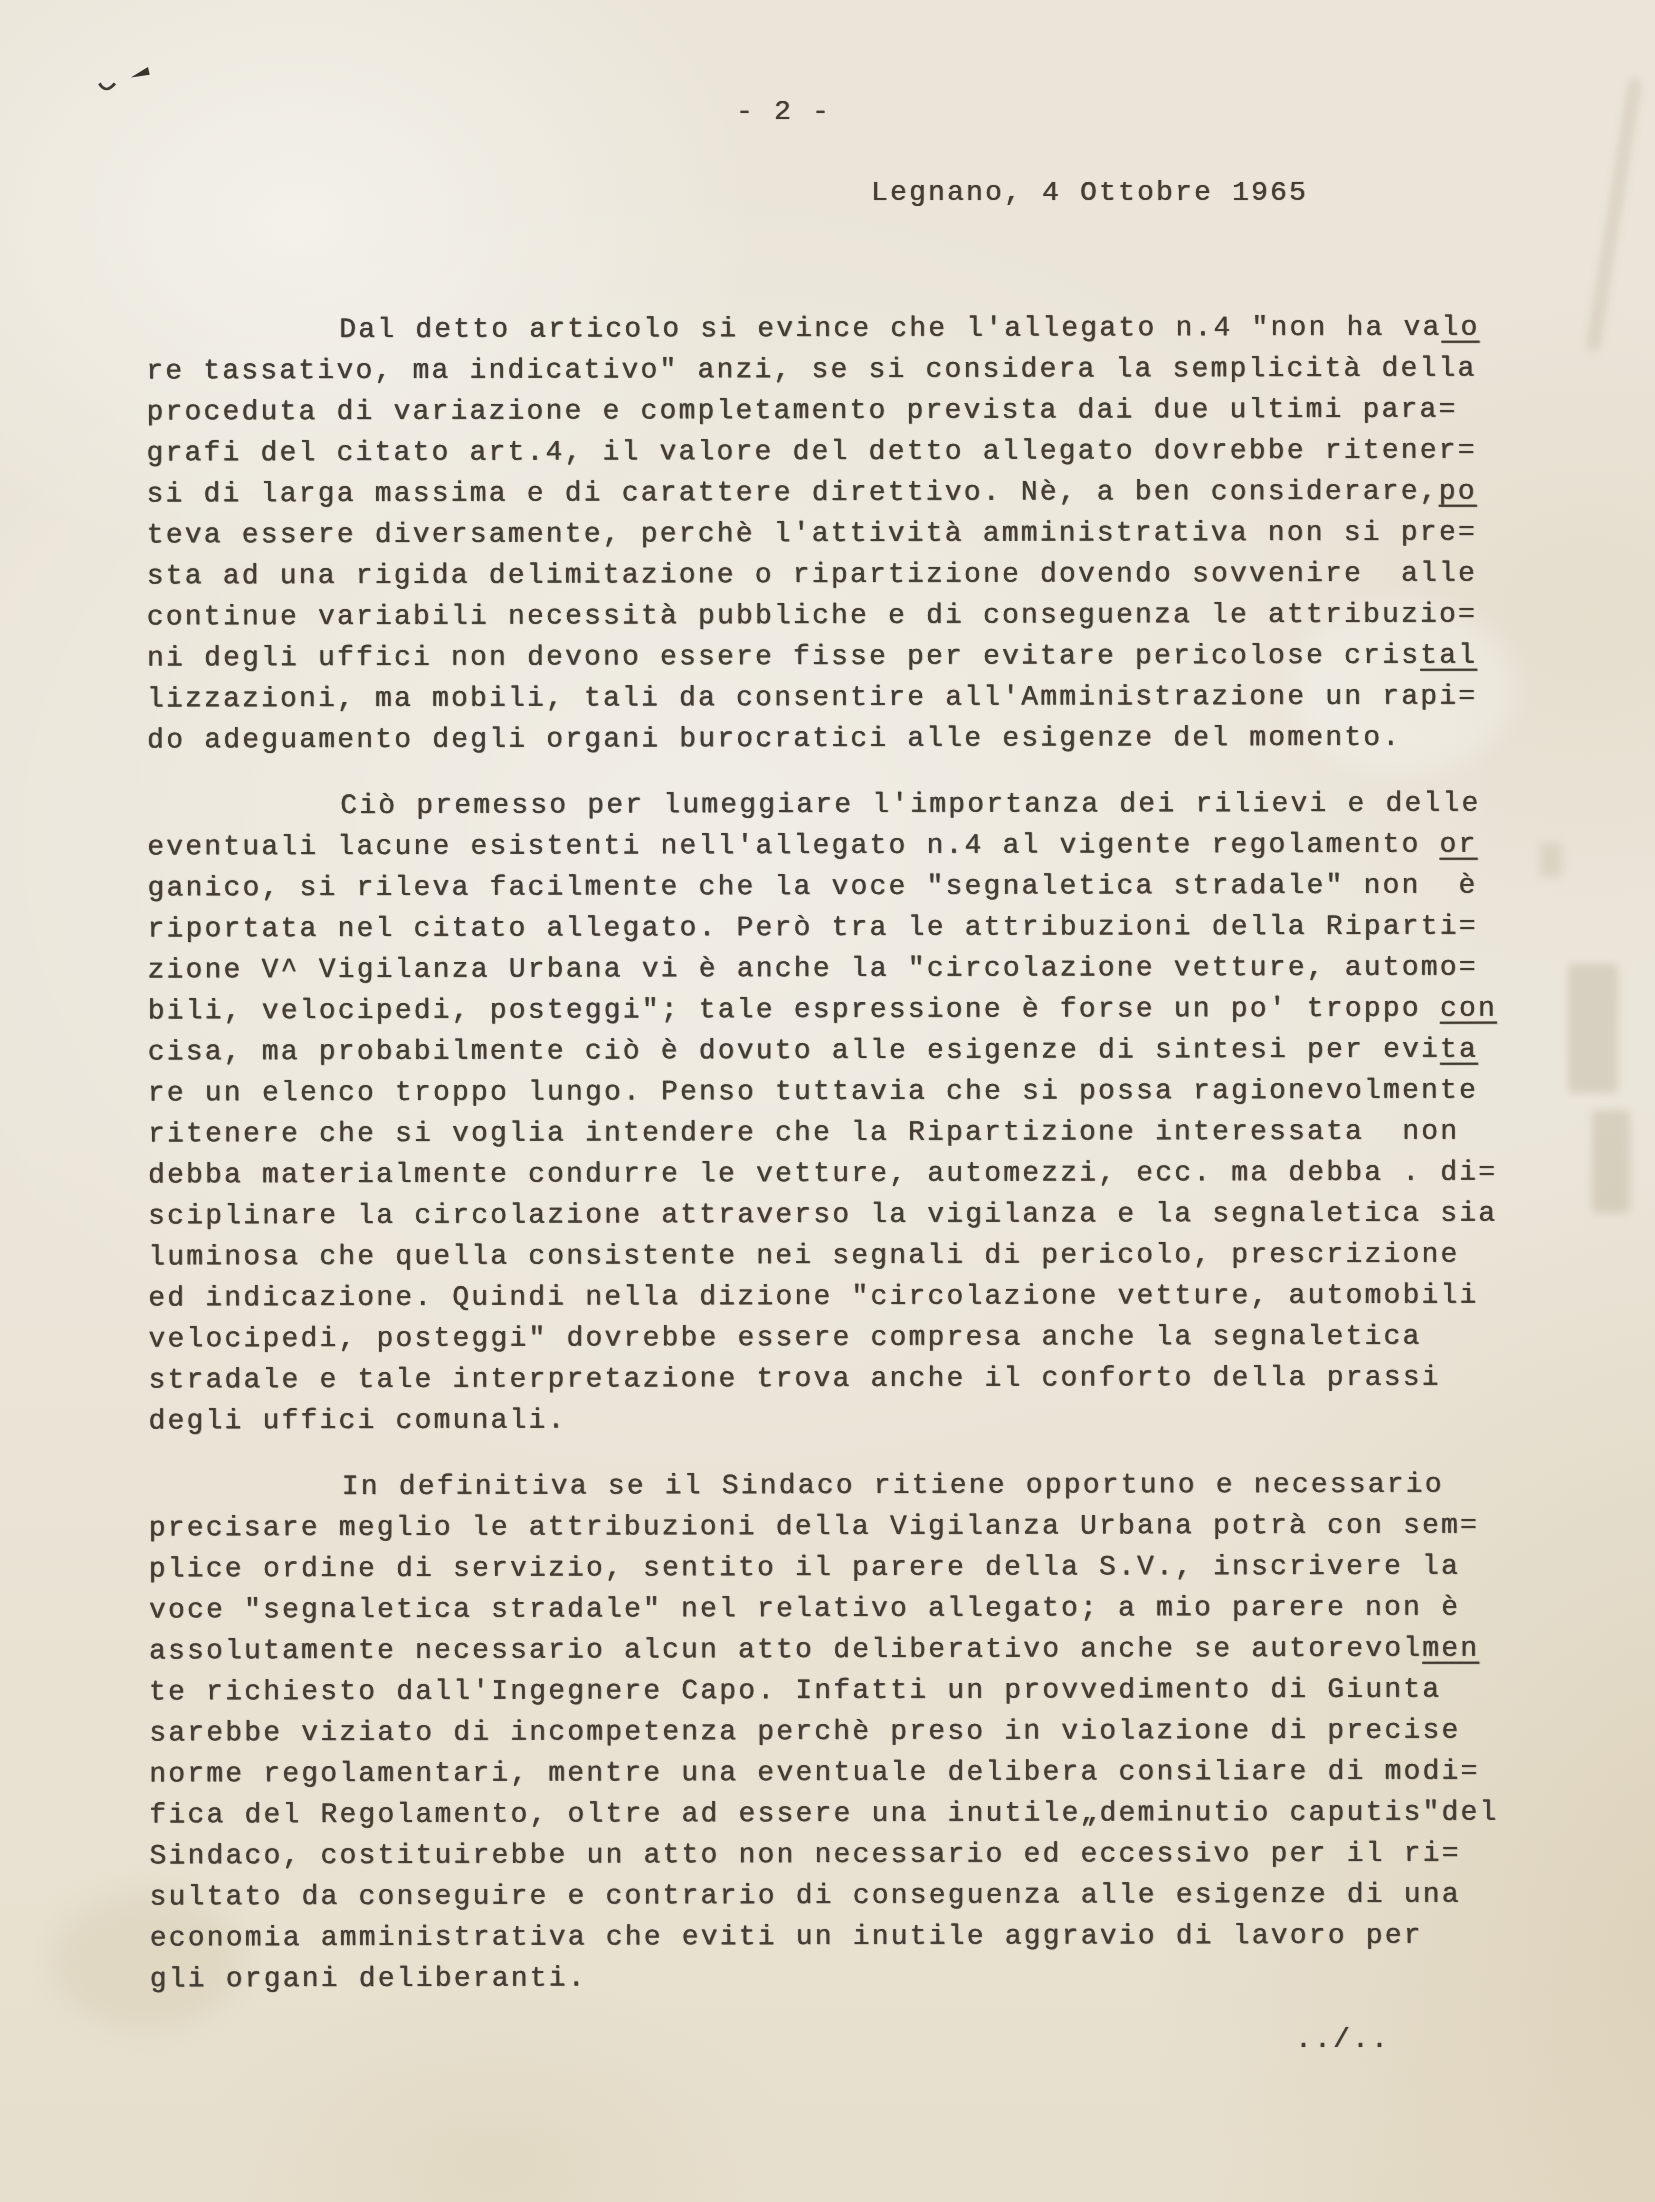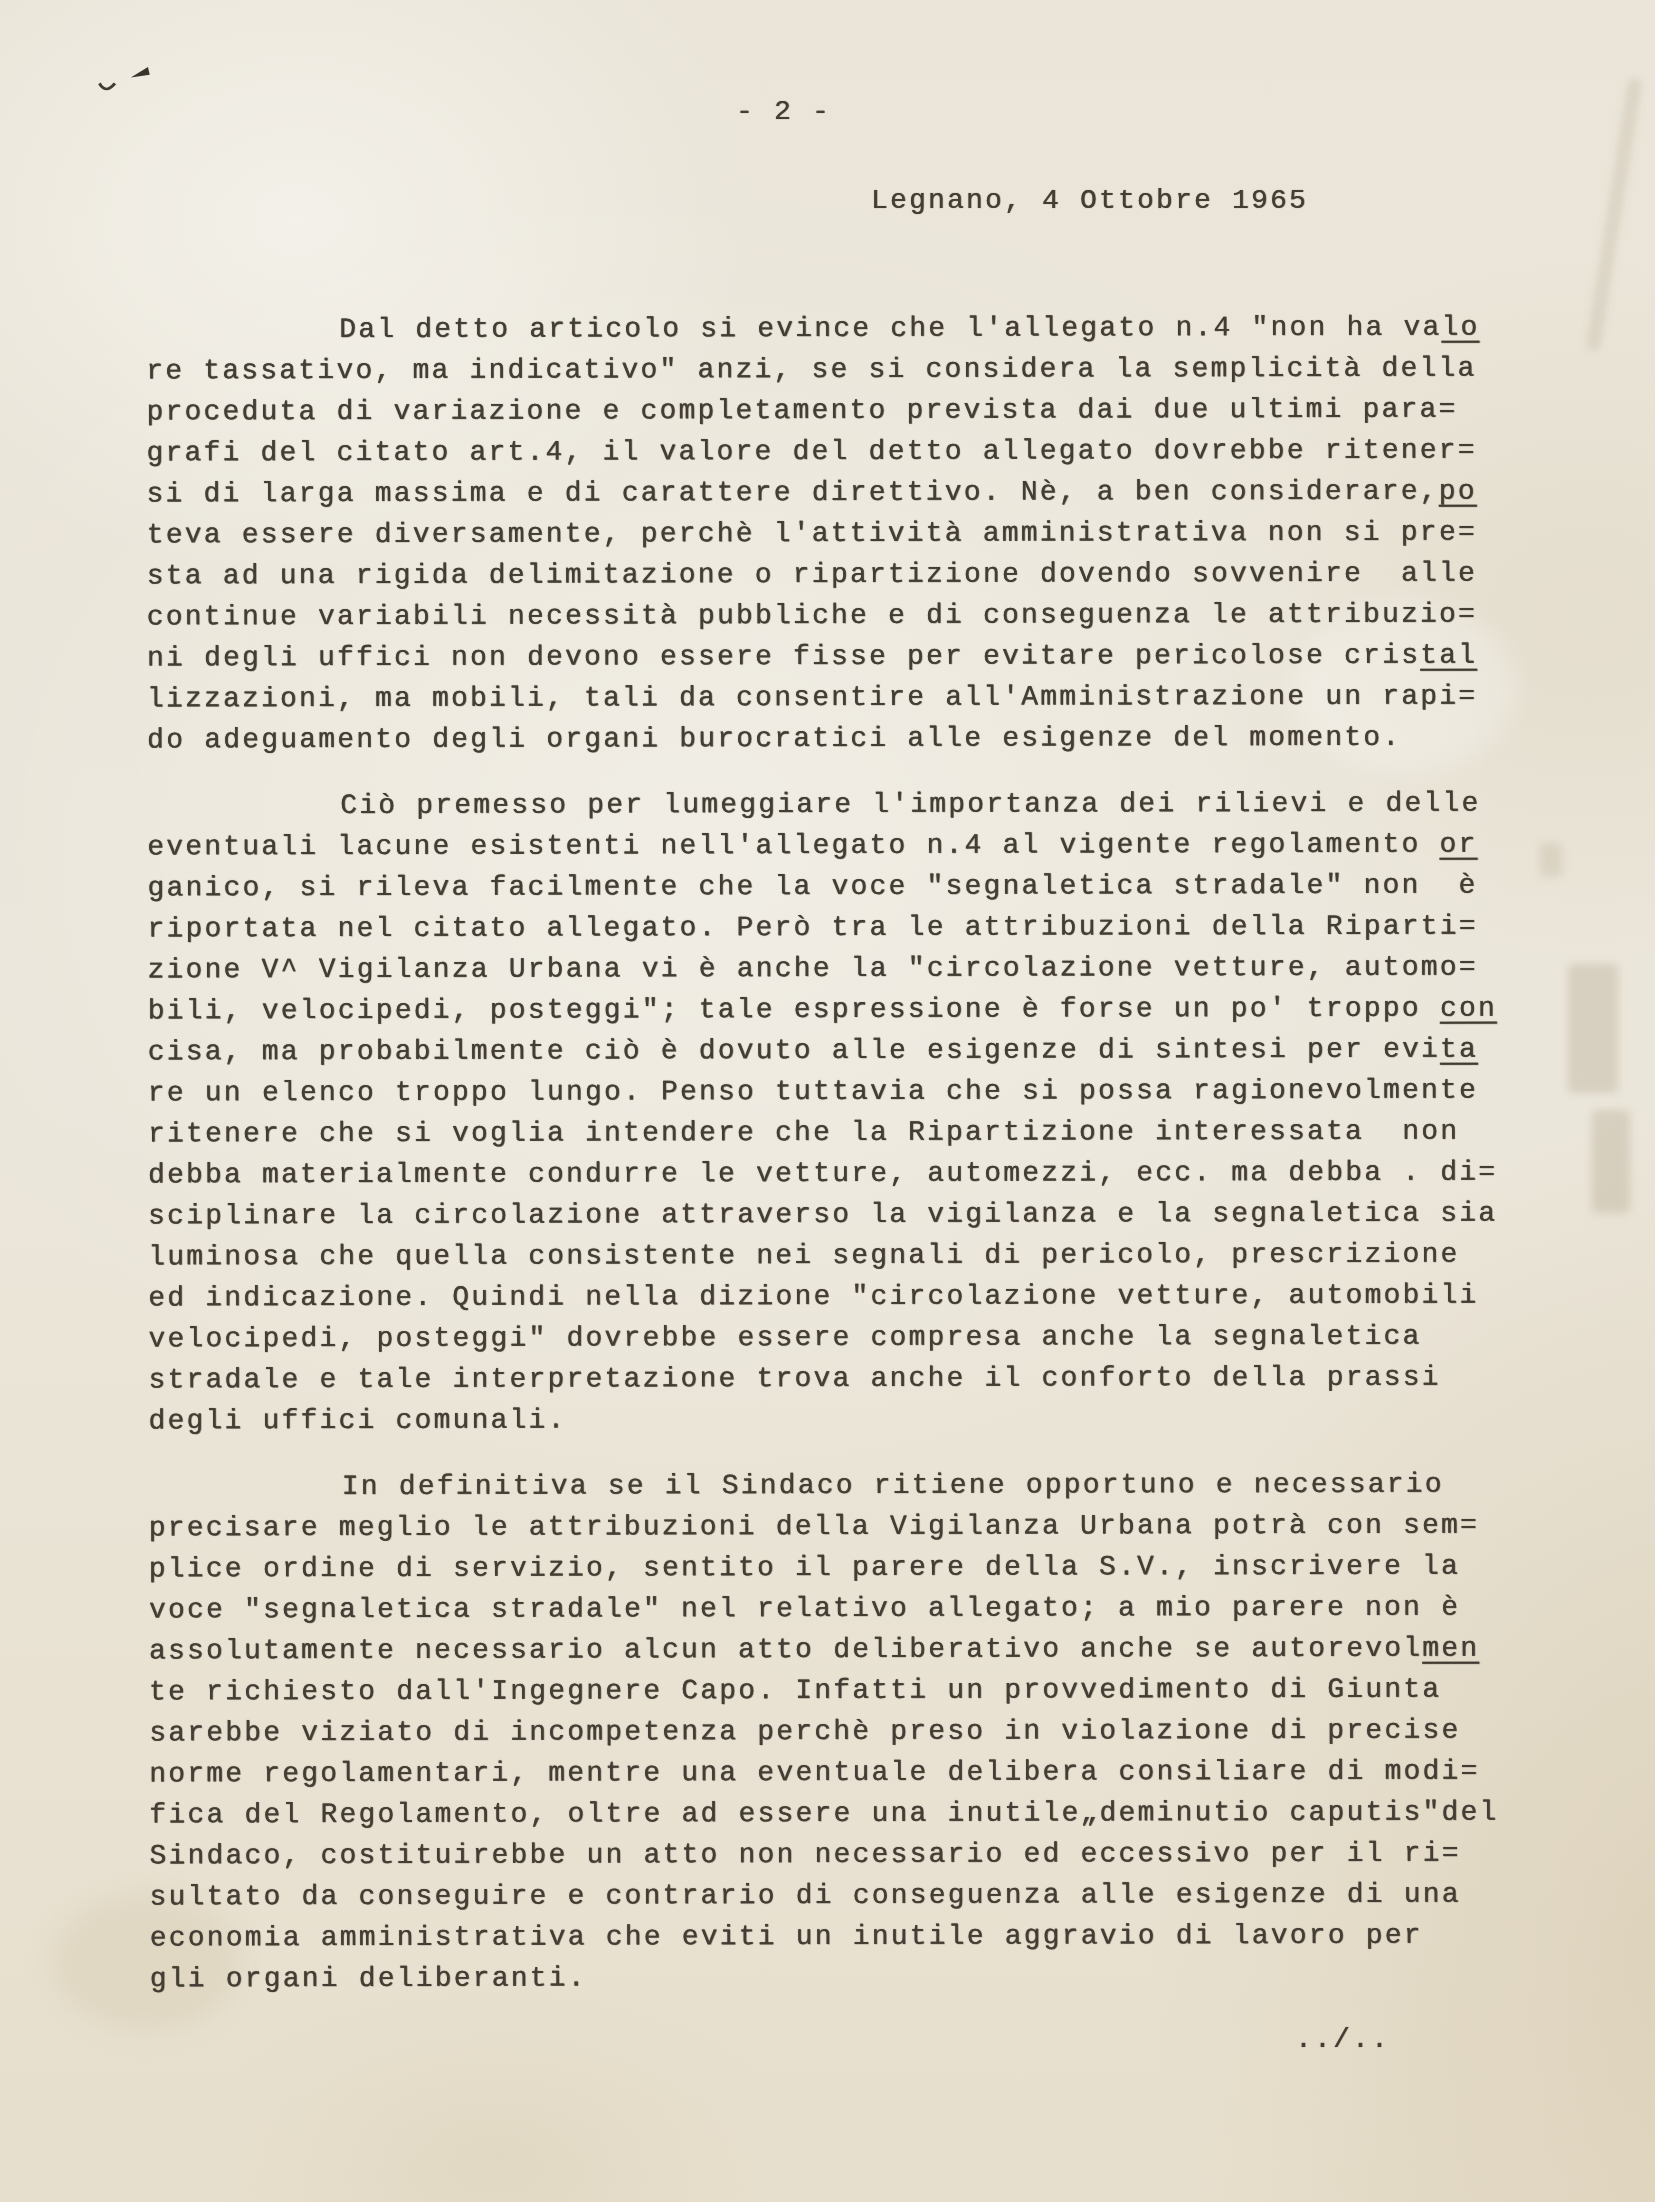--- a/index.html
+++ b/index.html
@@ -20,21 +20,21 @@
     color:#433d34;
   }
   .typed{
     font-size:28px;
     letter-spacing:2.2px;
     color:#433d34;
     text-shadow:0 0 0.9px rgba(62,56,46,0.85), 0.7px 0.4px 0.6px rgba(62,56,46,0.4);
     white-space:pre;
   }
   #page-number{position:absolute;left:736px;top:96px;}
-  #dateline{position:absolute;left:871px;top:185px;}
+  #dateline{position:absolute;left:871px;top:177px;}
   #doc-body{position:absolute;left:148px;top:308px;width:1377px;transform:rotate(-0.12deg);}
   .line{line-height:41px;white-space:pre;}
   .paragraph{margin:0 0 25px 0;}
   .paragraph .line:first-child{text-indent:193px;}
   .utail{
     text-decoration:underline;
     text-underline-offset:6px;
     text-decoration-thickness:2.2px;
     text-decoration-color:rgba(62,56,46,0.8);
     text-align:center;

